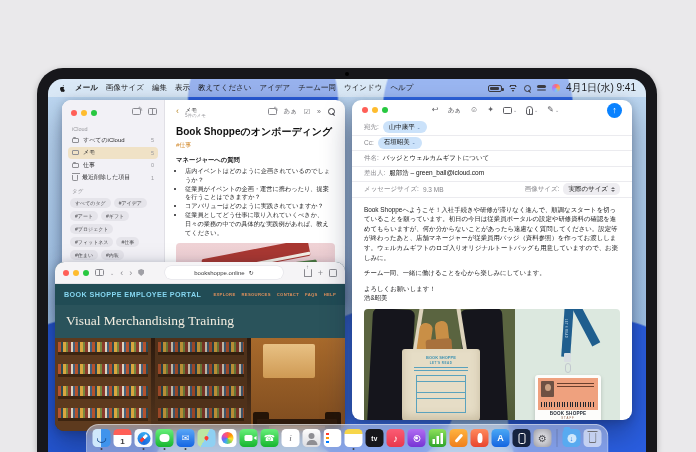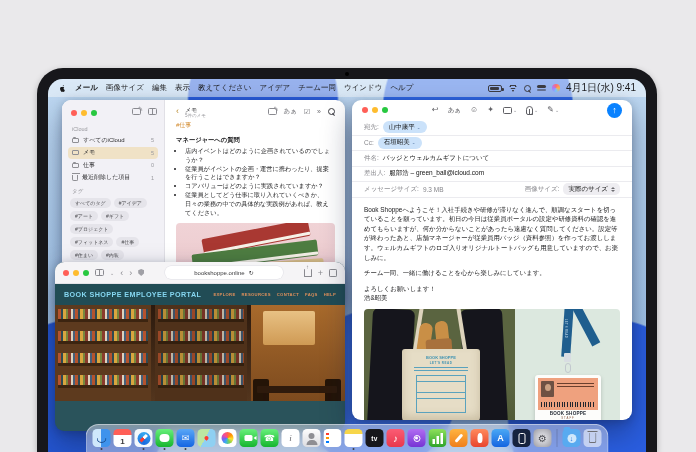--- a/index.html
+++ b/index.html
@@ -314,20 +314,21 @@
               <div class="t2">5件のメモ</div>
             </span>
             <span class="nm-icons gico">
               <span class="boxico pen"></span>
               <span class="aa">あぁ</span>
               <span>☑</span>
               <span>»</span>
               <span class="mag"></span>
             </span>
           </div>
+          <div class="note-title">Book Shoppeのオンボーディング</div>
           <div class="note-tag">#仕事</div>
           <div class="note-h">マネージャーへの質問</div>
           <ul class="note-ul">
             <li>店内イベントはどのように企画されているのでしょうか？</li>
             <li>従業員がイベントの企画・運営に携わったり、提案を行うことはできますか？</li>
             <li>コアバリューはどのように実践されていますか？</li>
             <li>従業員としてどう仕事に取り入れていくべきか、日々の業務の中での具体的な実践例があれば、教えてください。</li>
           </ul>
           <div class="books">
             <div class="bk bk1">
@@ -368,20 +369,23 @@
         <div class="sf-navbar">
           <span class="sf-brand">BOOK SHOPPE EMPLOYEE PORTAL</span>
           <span class="sf-links">
             <span>EXPLORE</span>
             <span>RESOURCES</span>
             <span>CONTACT</span>
             <span>FAQS</span>
             <span>HELP</span>
           </span>
         </div>
+        <div class="sf-hero">
+          <div class="sf-h1">Visual Merchandising Training</div>
+        </div>
         <div class="sf-photo">
           <div class="shelf shelf1">
               <div class="row" style="top:4px"></div>
               <div class="row" style="top:26px"></div>
               <div class="row" style="top:48px"></div>
               <div class="row" style="top:70px"></div>
             </div>
           <div class="shelf shelf2">
               <div class="row" style="top:4px"></div>
               <div class="row" style="top:26px"></div>

